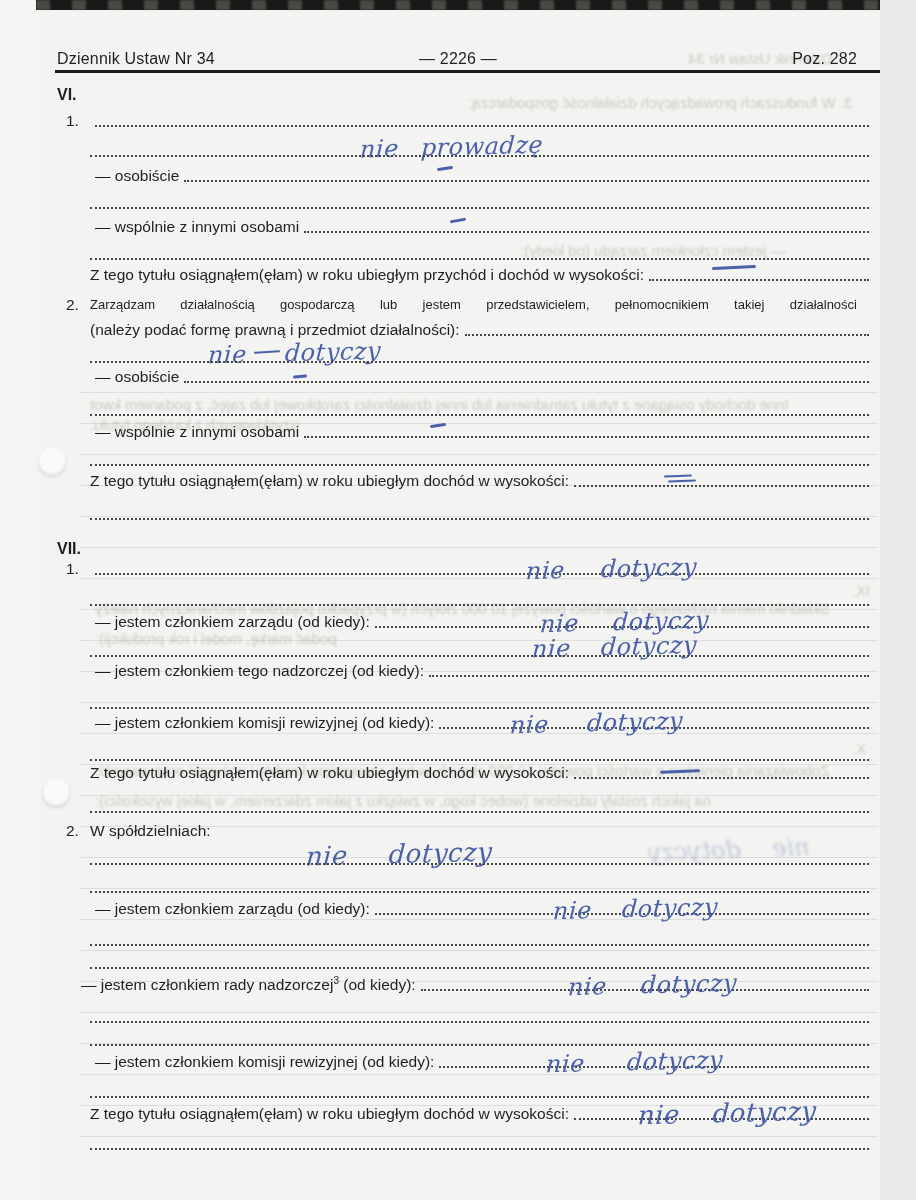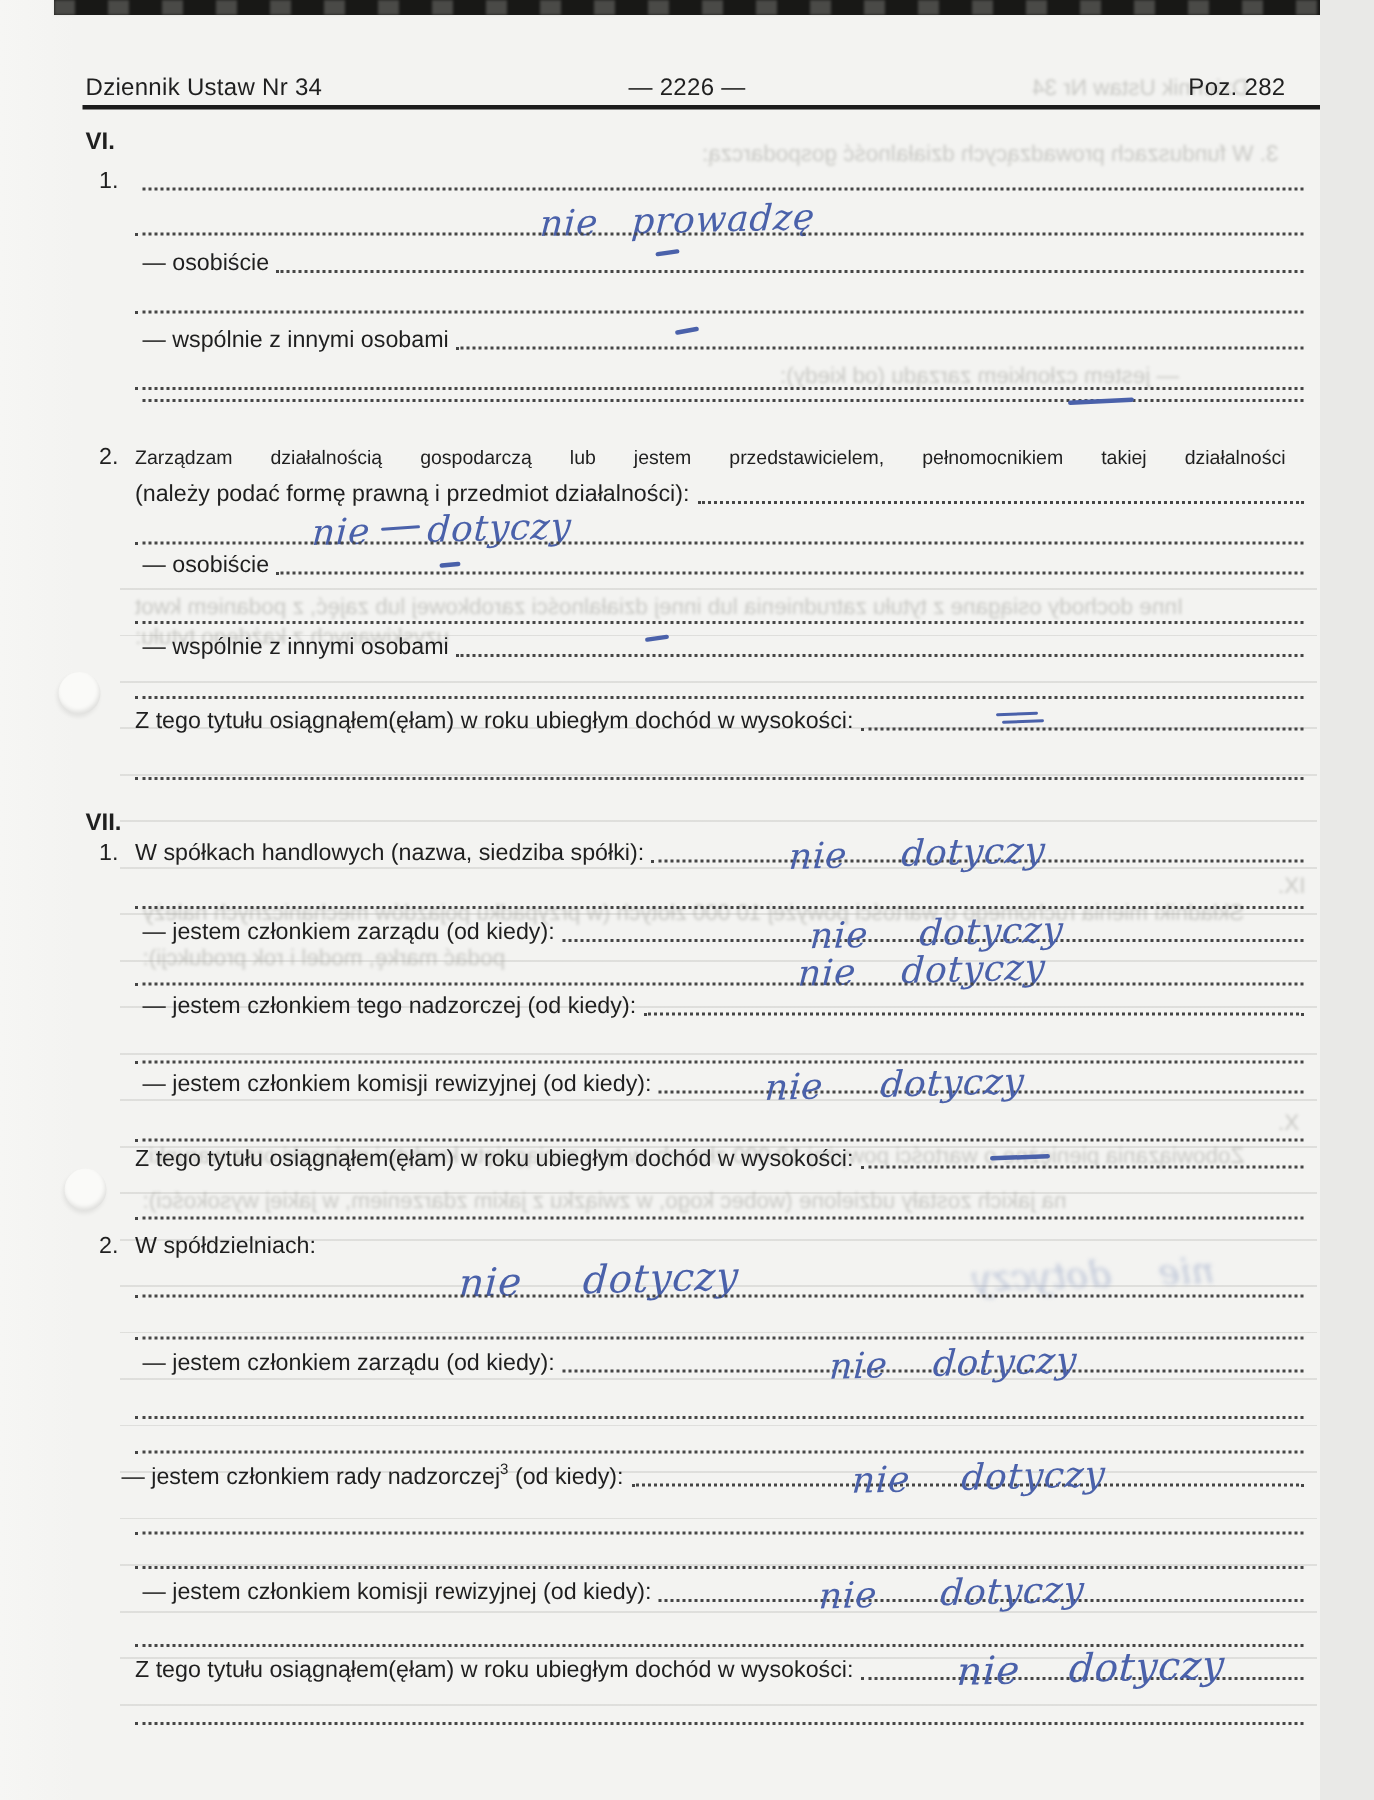--- a/index.html
+++ b/index.html
@@ -94,20 +94,21 @@
   <div class="dotline" style="top:207px"></div>
 
   <div class="row" style="left:95px; top:218px">
     <span class="lbl">— wspólnie z innymi osobami</span>
     <span class="fill"></span>
   </div>
   <div class="hand-dash" style="left:450px; top:219px; width:16px; transform:rotate(-10deg)"></div>
   <div class="dotline" style="top:258px"></div>
 
   <div class="row" style="left:90px; top:266px">
+    <span class="lbl">Z tego tytułu osiągnąłem(ęłam) w roku ubiegłym przychód i dochód w wysokości:</span>
     <span class="fill"></span>
   </div>
   <div class="hand-dash" style="left:712px; top:266px; width:44px; transform:rotate(-3deg)"></div>
 
   <div class="row" style="left:66px; top:296px; right:23px">
     <span class="num">2.</span>
     <span class="para" style="position:static; flex:1">Zarządzam działalnością gospodarczą lub jestem przedstawicielem, pełnomocnikiem takiej działalności</span>
   </div>
   <div class="row" style="left:90px; top:321px">
     <span class="lbl">(należy podać formę prawną i przedmiot działalności):</span>
@@ -136,21 +137,20 @@
     <span class="fill"></span>
   </div>
   <div class="hand-dash" style="left:664px; top:475px; width:28px; height:2px; transform:rotate(-2deg)"></div>
   <div class="hand-dash" style="left:668px; top:480px; width:28px; height:2px; transform:rotate(-2deg)"></div>
   <div class="dotline" style="top:518px"></div>
 
   <div class="sec-title" style="top:540px">VII.</div>
 
   <div class="row" style="left:66px; top:560px">
     <span class="num">1.</span>
-    <span class="lbl">W spółkach handlowych (nazwa, siedziba spółki):</span>
     <span class="fill"></span>
   </div>
   <span class="hand" style="left:526px; top:557px; word-spacing:28px">nie dotyczy</span>
   <div class="dotline" style="top:604px"></div>
 
   <div class="row" style="left:95px; top:613px">
     <span class="lbl">— jestem członkiem zarządu (od kiedy):</span>
     <span class="fill"></span>
   </div>
   <span class="hand" style="left:540px; top:610px; word-spacing:26px">nie dotyczy</span>

